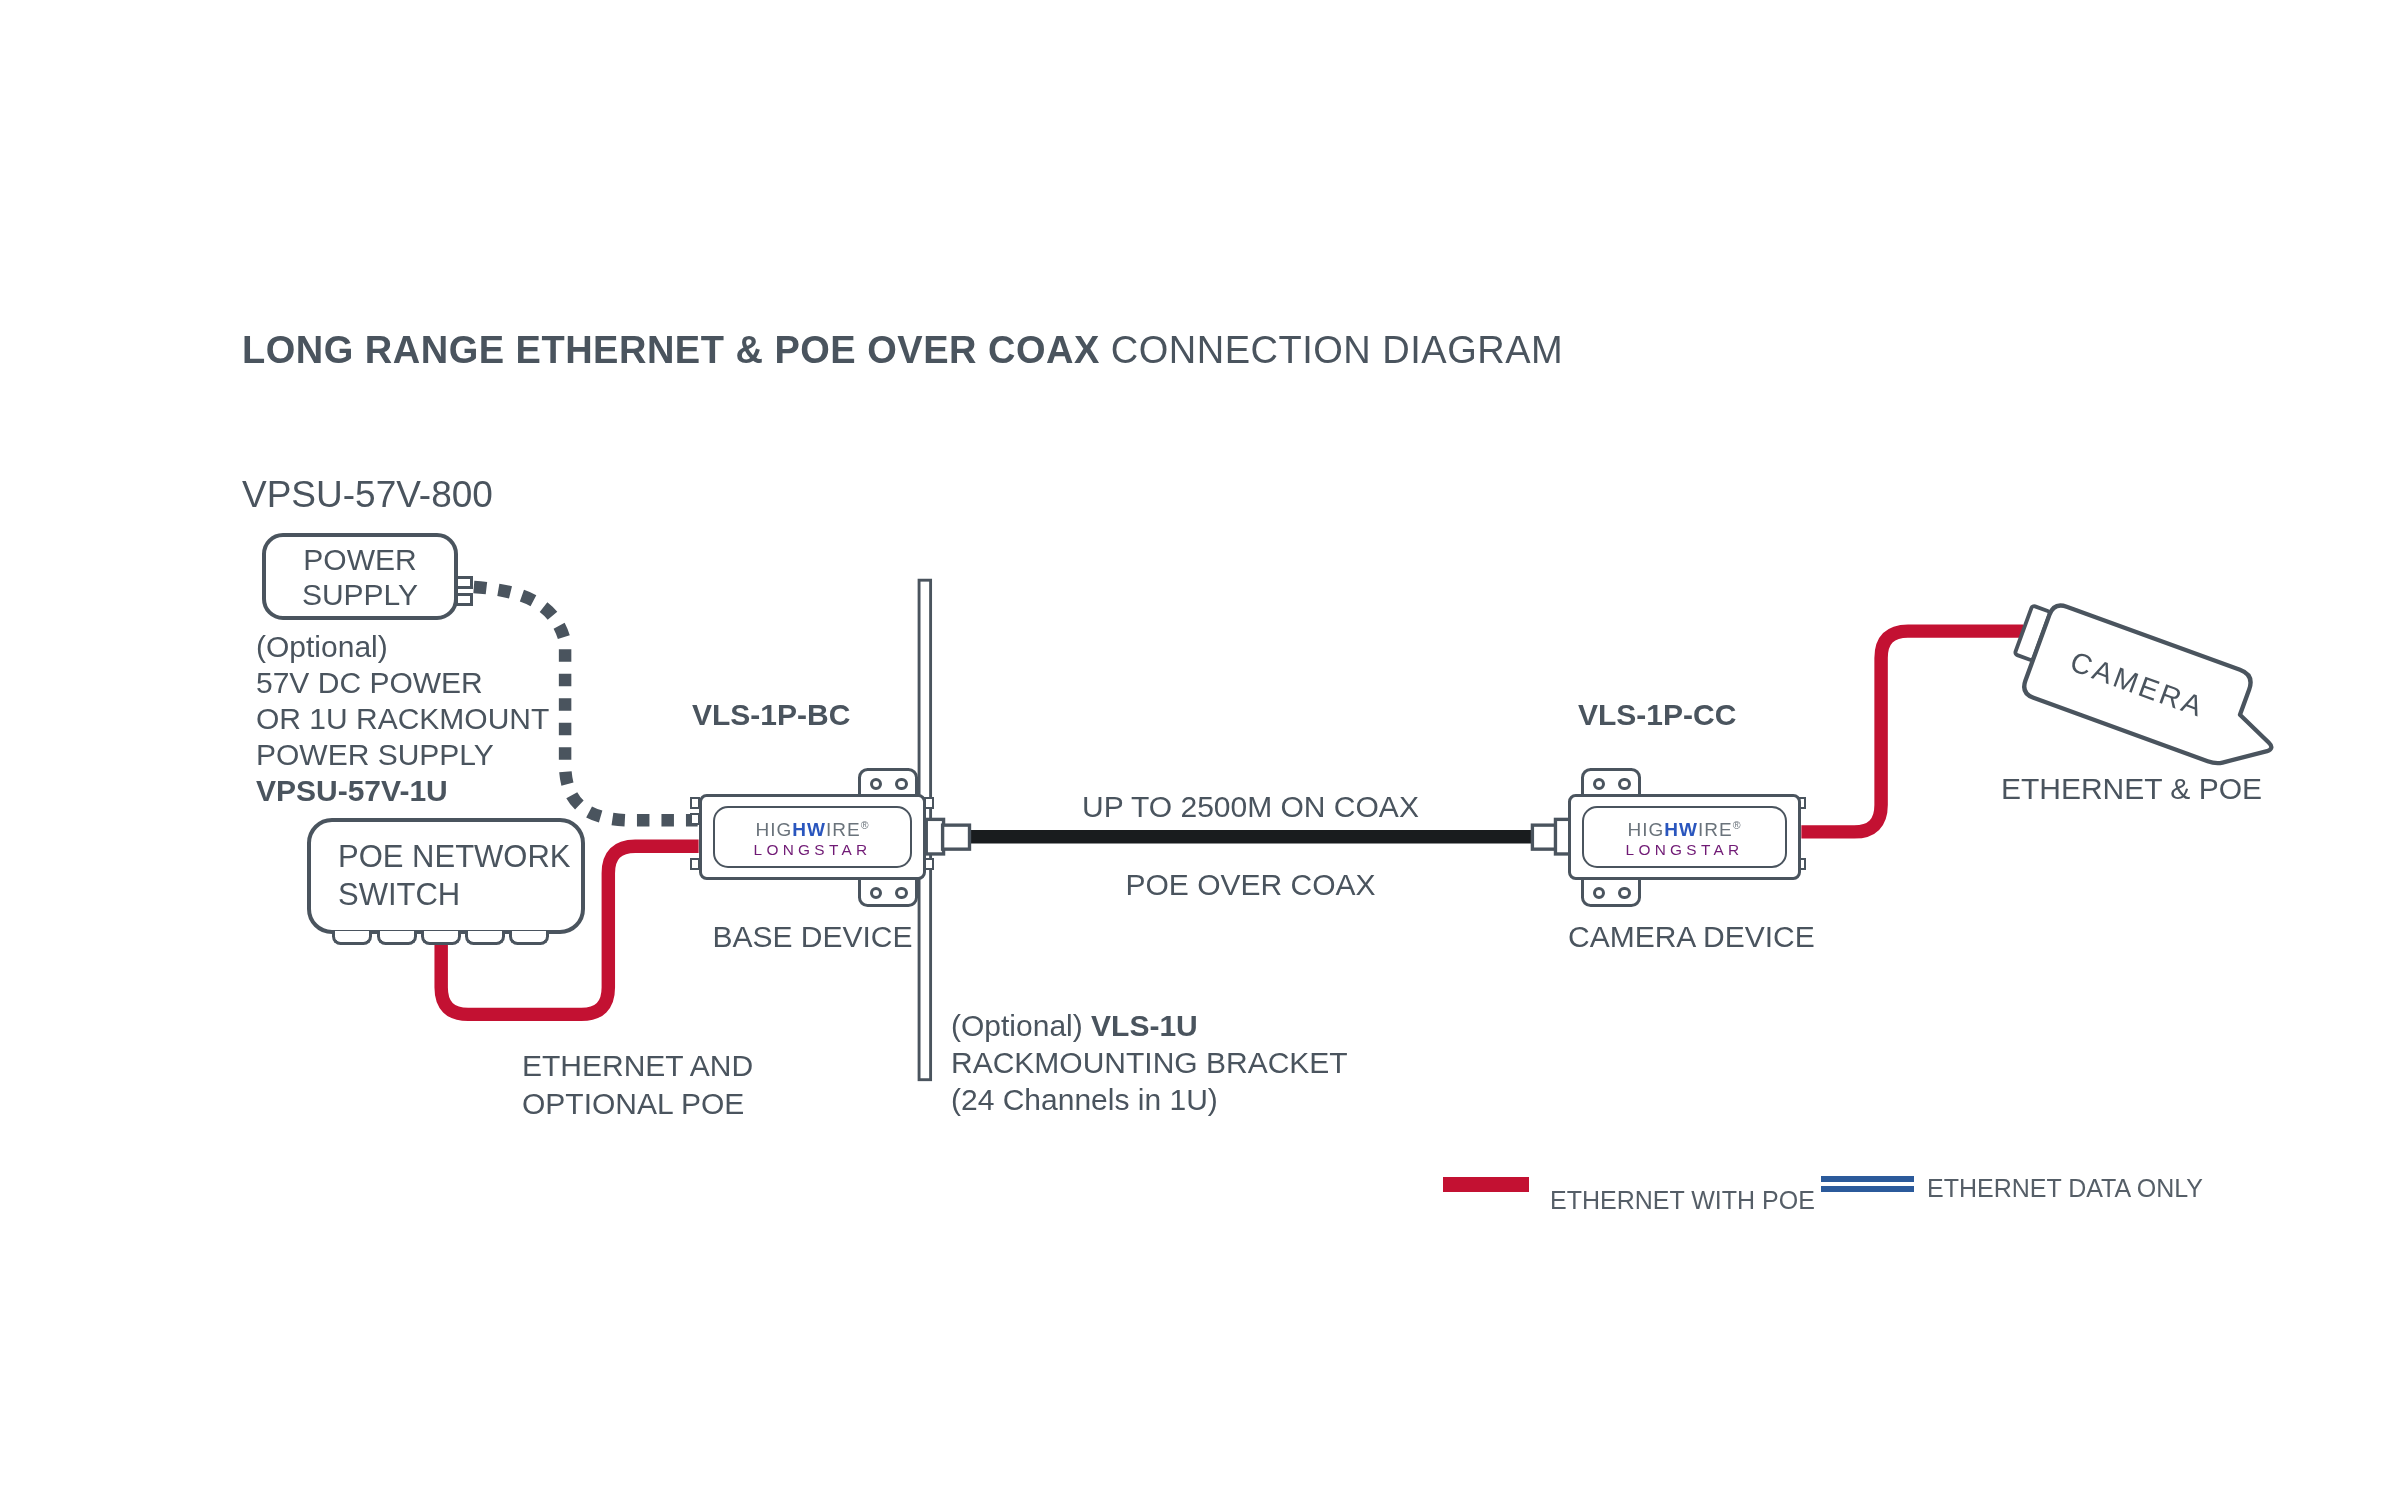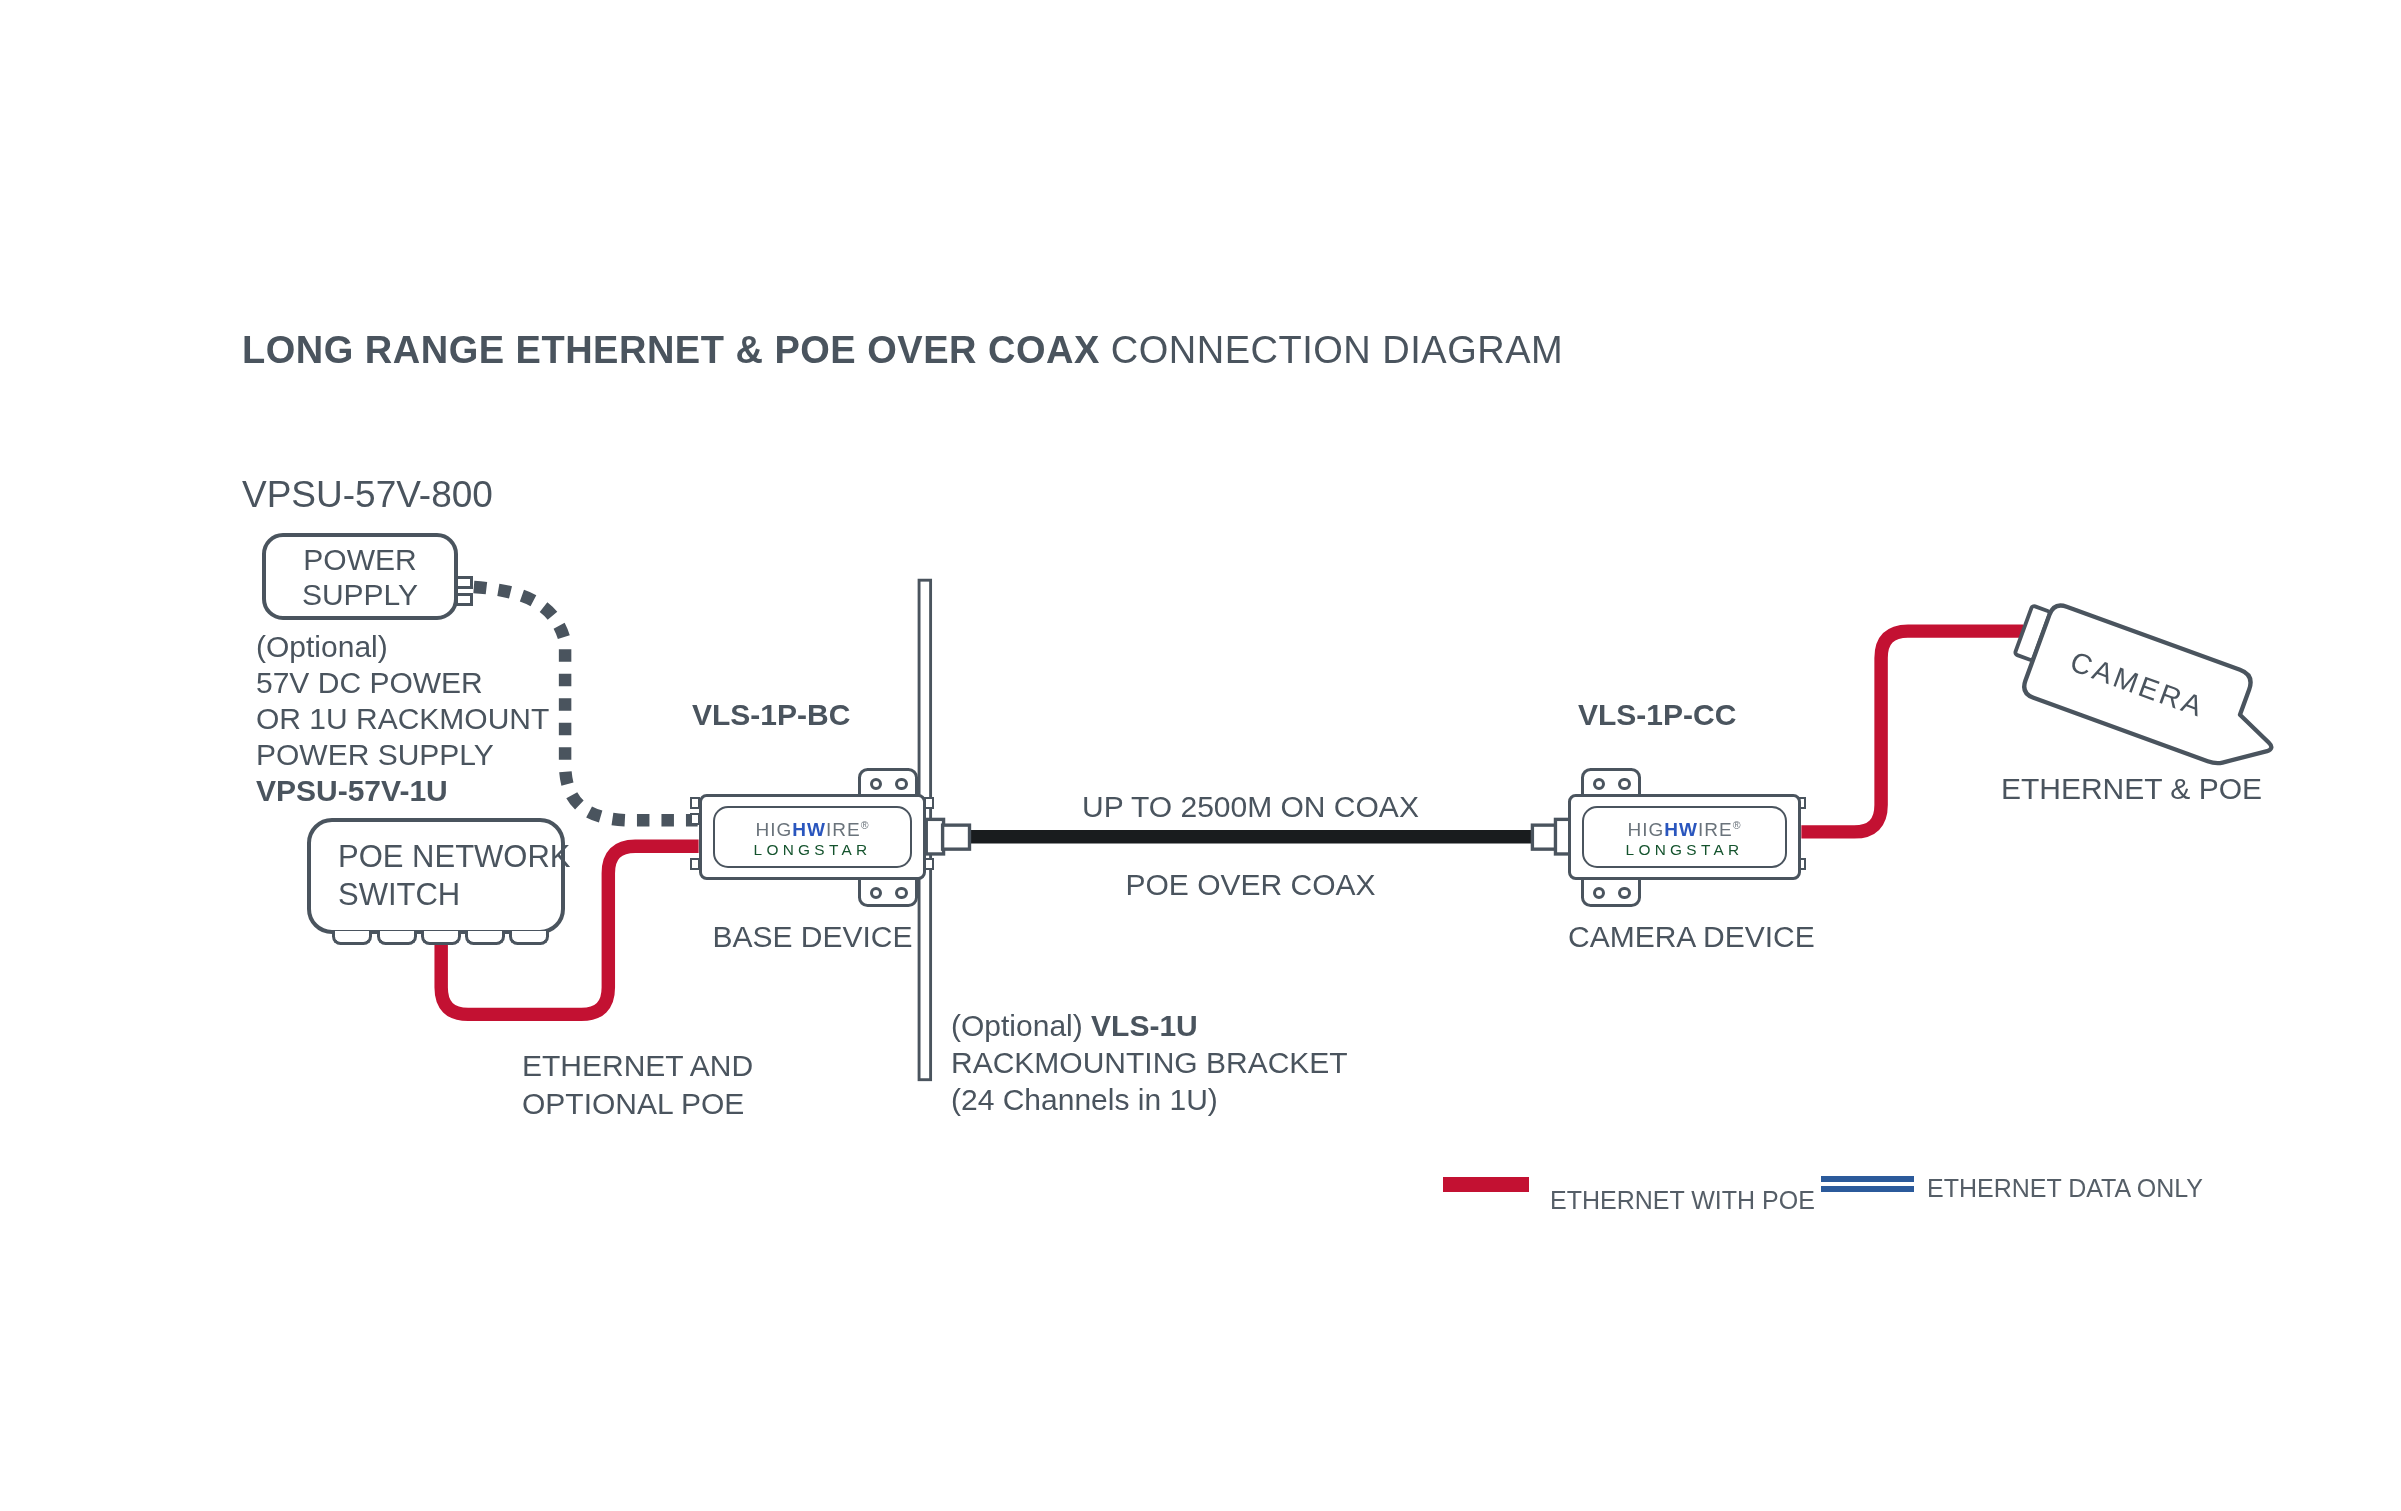--- a/index.html
+++ b/index.html
@@ -11,35 +11,35 @@
   .title{left:242px;top:329px;font-size:38px;letter-spacing:0.5px;white-space:nowrap;}
   .title b{font-weight:700;}
   .h-model{font-size:37px;font-weight:400;white-space:nowrap;}
   .dev-model{font-size:30px;font-weight:700;white-space:nowrap;}
   .lbl{font-size:30px;white-space:nowrap;}
   .outline-box{box-sizing:border-box;background:#fff;border:4.8px solid #4A545E;}
   .ps-box{left:262px;top:533px;width:196px;height:87px;border-radius:21px;
           display:flex;flex-direction:column;align-items:center;justify-content:center;}
   .ps-box .lbl{line-height:35px;text-align:center;}
   .prong{box-sizing:border-box;background:#fff;border:3.4px solid #4A545E;width:18px;height:12.5px;}
-  .sw-box{left:307px;top:818px;width:258px;height:116px;border-radius:25px;
+  .sw-box{left:307px;top:818px;width:278px;height:116px;border-radius:25px;
           display:flex;flex-direction:column;justify-content:center;padding-left:27px;box-sizing:border-box;}
   .sw-box .lbl{line-height:38px;font-size:31px;}
   .port{box-sizing:border-box;position:absolute;width:40px;height:14.4px;background:#fff;
         border:3.8px solid #4A545E;border-top:none;border-radius:0 0 8.6px 8.6px;top:931px;}
   .cap{line-height:39px;}
   .cap b{font-weight:700;}
   .device-body{box-sizing:border-box;background:#fff;border:3.8px solid #4A545E;border-radius:7.7px;}
   .device-inner{position:absolute;left:10.6px;right:10.6px;top:8.6px;bottom:8.6px;box-sizing:border-box;
                 border:2.9px solid #4A545E;border-radius:15px;display:flex;flex-direction:column;
                 align-items:center;justify-content:center;}
   .brand1{font-size:19px;letter-spacing:1px;color:#6A737B;white-space:nowrap;line-height:19px;}
   .brand1 .hw{color:#2A56BE;font-weight:700;}
   .brand1 sup{font-size:10.6px;}
-  .brand2{font-size:15.4px;letter-spacing:4.3px;color:#14532d;white-space:nowrap;line-height:17.3px;margin-top:1px;}
+  .brand2{font-size:15.4px;letter-spacing:4.3px;color:#701a75;white-space:nowrap;line-height:17.3px;margin-top:1px;}
   .tab{box-sizing:border-box;position:absolute;width:60px;height:30px;background:#fff;border:3.8px solid #4A545E;}
   .tab.top{border-radius:9.6px 9.6px 0 0;}
   .tab.bot{border-radius:0 0 9.6px 9.6px;}
   .hole{position:absolute;top:6.7px;width:12.5px;height:12.5px;box-sizing:border-box;
         border:3.4px solid #4A545E;border-radius:50%;background:#fff;}
   .nub{position:absolute;width:9.6px;height:11.5px;box-sizing:border-box;background:#fff;border:2.9px solid #4A545E;}
   .center{text-align:center;}
   .legend-swatch-red{left:1443px;top:1177px;width:86px;height:15.4px;background:#C31132;}
   .legend-bar{position:absolute;width:93px;height:5.8px;background:#2B5A9B;}
   .legend-lbl{font-size:25px;white-space:nowrap;color:#555E67;}

